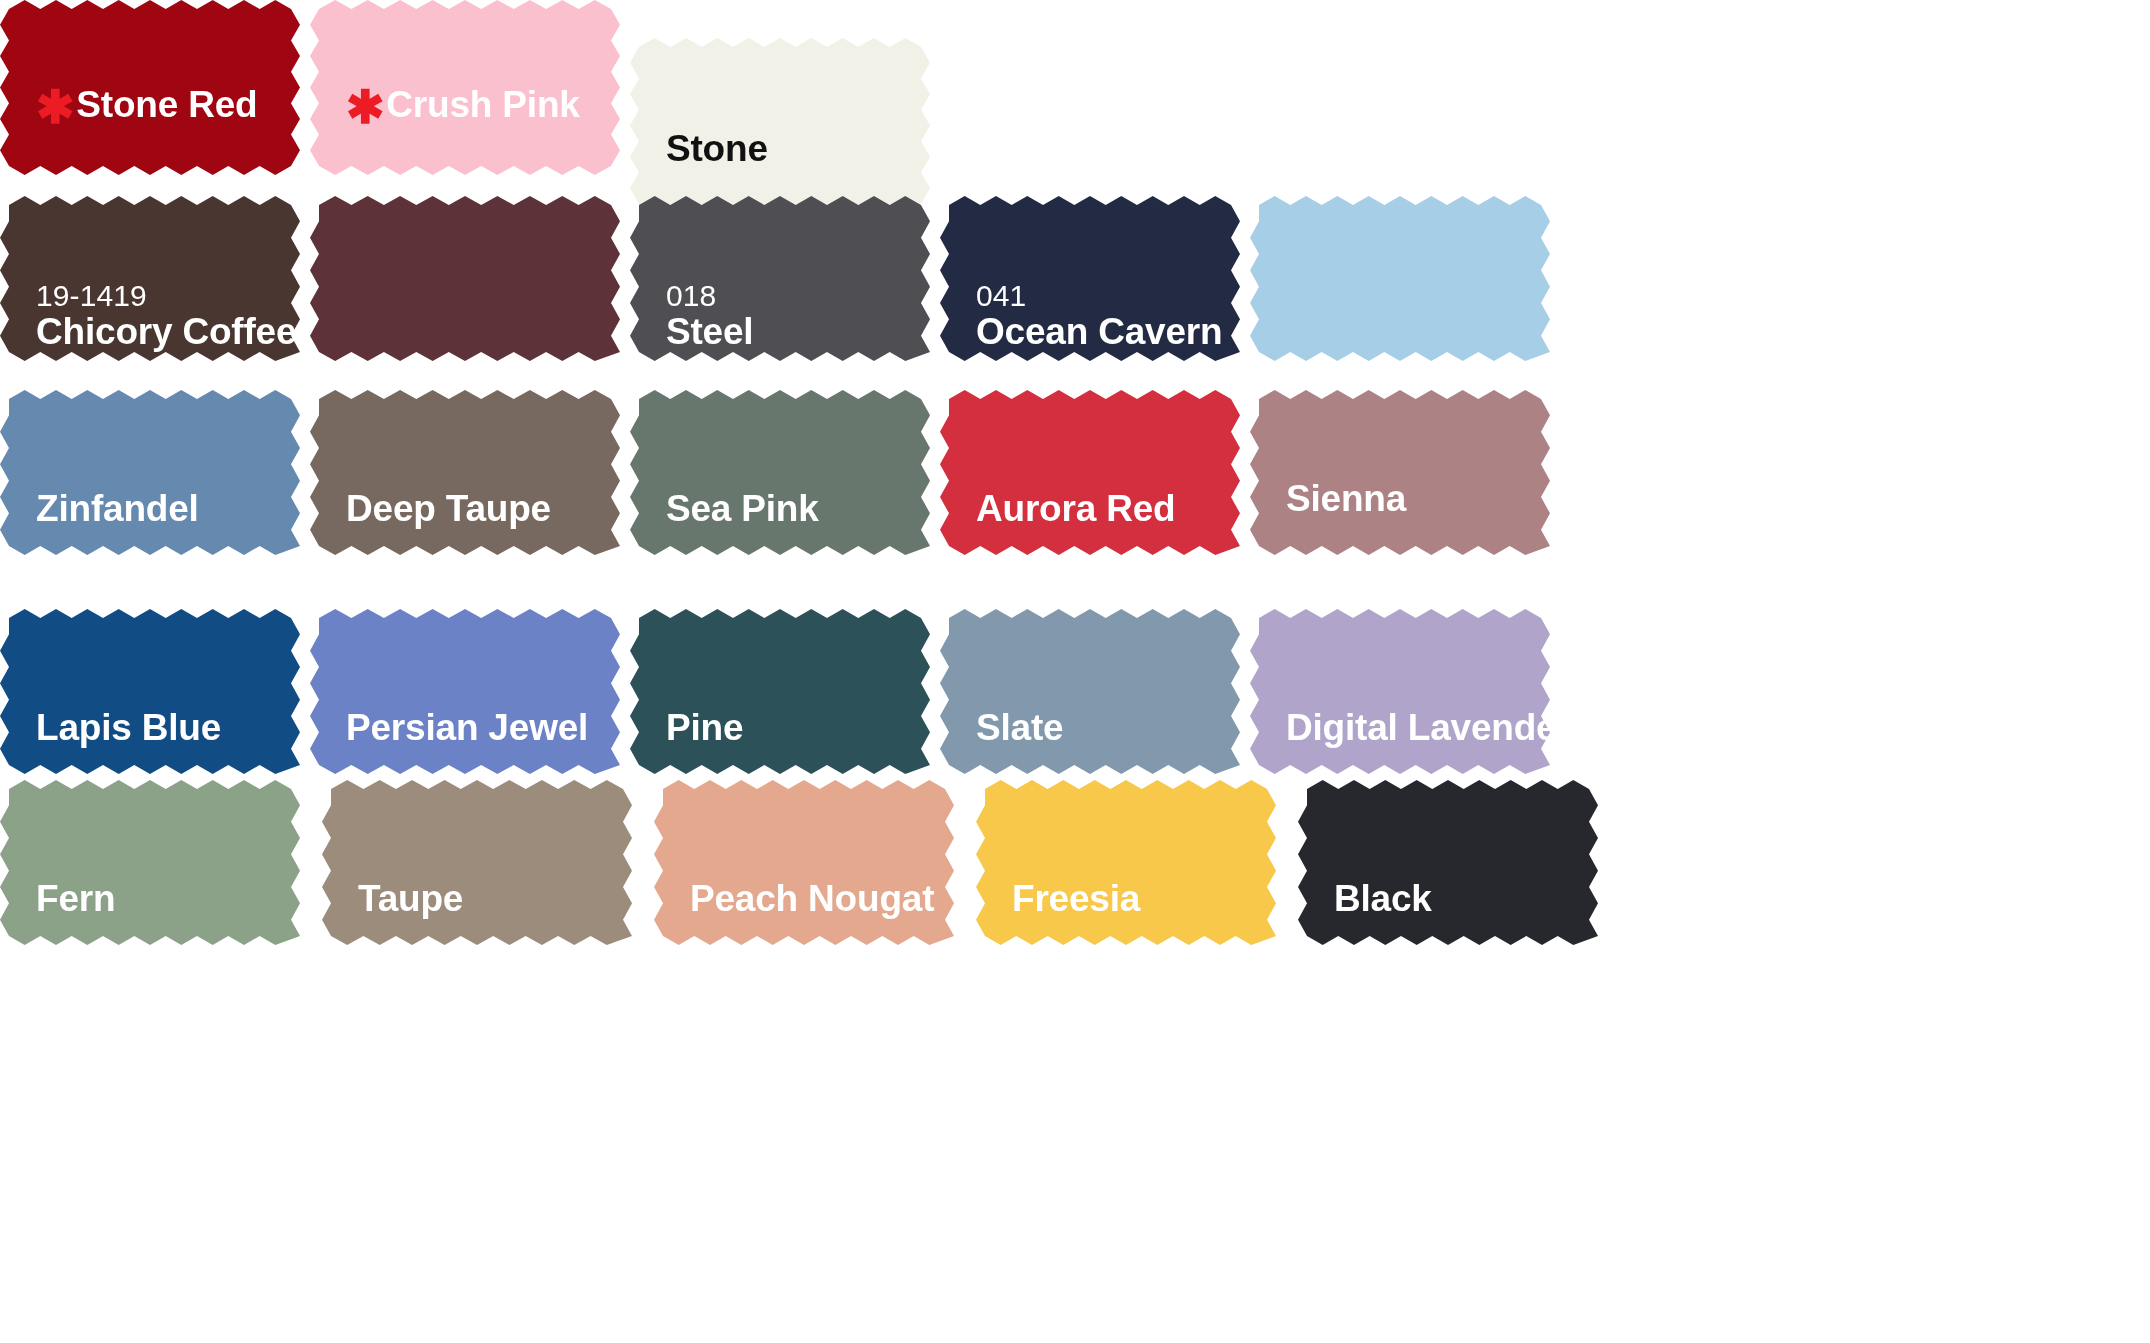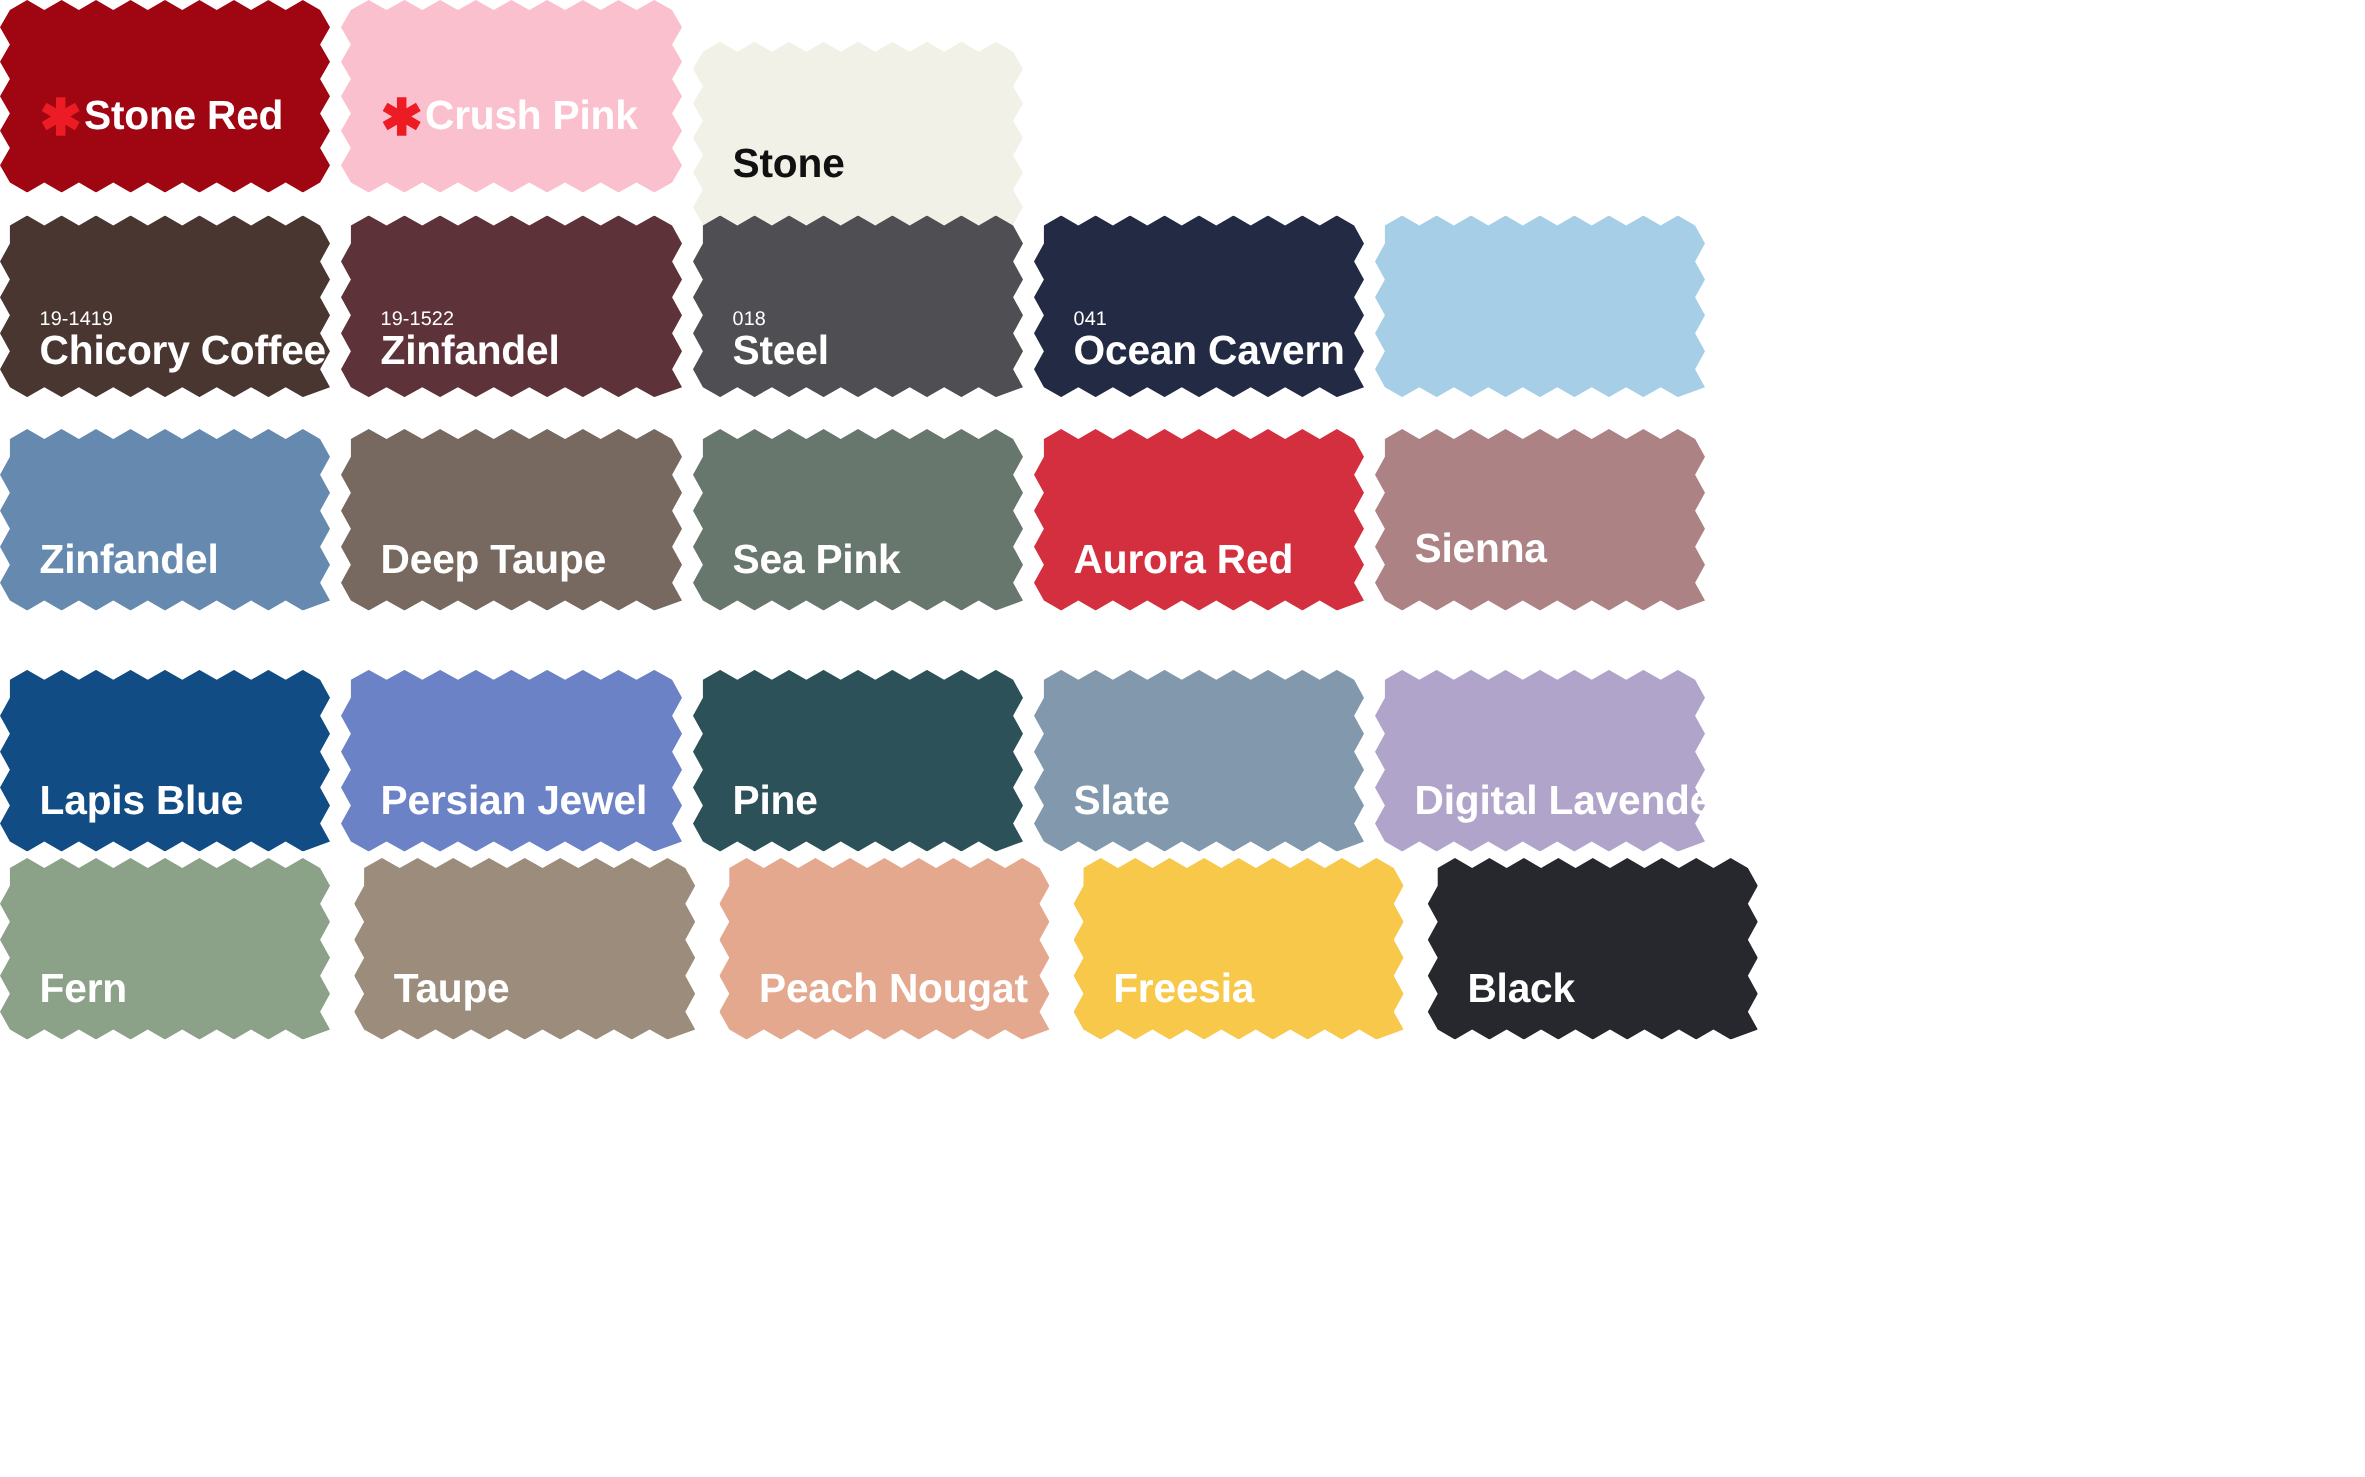--- a/index.html
+++ b/index.html
@@ -40,21 +40,21 @@
   }
   .swatch-label {
     position: absolute;
     left: 36px;
     right: 10px;
     z-index: 3;
     pointer-events: none;
   }
   .code {
     display: block;
-    font-size: 18px;
+    font-size: 30px;
     font-weight: 400;
     line-height: 1.06;
     letter-spacing: 0.1px;
     margin-bottom: 1px;
   }
   .name {
     display: block;
     font-size: 37px;
     font-weight: 700;
     line-height: 1.04;
@@ -109,24 +109,20 @@
         </svg>
         <div class="swatch-label" style="top: 84px; color: rgb(255, 255, 255);">
           <span class="code">19-1419</span>
           <span class="name"><span>Chicory Coffee</span></span>
         </div>
       </div>
       <div class="swatch" style="width: 310px; height: 165px; margin-right: 10px;">
         <svg class="swatch-shape" viewBox="0 0 310 165" preserveAspectRatio="none">
           <path d="M9.0,9.0 L25.2,0.0 L41.4,9.0 L57.7,0.0 L73.9,9.0 L90.1,0.0 L106.3,9.0 L122.6,0.0 L138.8,9.0 L155.0,0.0 L171.2,9.0 L187.4,0.0 L203.7,9.0 L219.9,0.0 L236.1,9.0 L252.3,0.0 L268.6,9.0 L284.8,0.0 L301.0,9.0 L310.0,25.3 L301.0,41.7 L310.0,58.0 L301.0,74.3 L310.0,90.7 L301.0,107.0 L310.0,123.3 L301.0,139.7 L310.0,156.0 L284.8,165.0 L268.6,156.0 L252.3,165.0 L236.1,156.0 L219.9,165.0 L203.7,156.0 L187.4,165.0 L171.2,156.0 L155.0,165.0 L138.8,156.0 L122.6,165.0 L106.3,156.0 L90.1,165.0 L73.9,156.0 L57.7,165.0 L41.4,156.0 L25.2,165.0 L9.0,156.0 L0.0,139.7 L9.0,123.3 L0.0,107.0 L9.0,90.7 L0.0,74.3 L9.0,58.0 L0.0,41.7 L9.0,25.3 Z" fill="#5E3239"></path>
         </svg>
-        <div class="swatch-label" style="top: 84px; color: rgb(255, 255, 255);">
-          <span class="code">19-1522</span>
-          <span class="name"><span>Zinfandel</span></span>
-        </div>
       </div>
       <div class="swatch" style="width: 300px; height: 165px; margin-right: 10px;">
         <svg class="swatch-shape" viewBox="0 0 300 165" preserveAspectRatio="none">
           <path d="M9.0,9.0 L24.7,0.0 L40.3,9.0 L56.0,0.0 L71.7,9.0 L87.3,0.0 L103.0,9.0 L118.7,0.0 L134.3,9.0 L150.0,0.0 L165.7,9.0 L181.3,0.0 L197.0,9.0 L212.7,0.0 L228.3,9.0 L244.0,0.0 L259.7,9.0 L275.3,0.0 L291.0,9.0 L300.0,25.3 L291.0,41.7 L300.0,58.0 L291.0,74.3 L300.0,90.7 L291.0,107.0 L300.0,123.3 L291.0,139.7 L300.0,156.0 L275.3,165.0 L259.7,156.0 L244.0,165.0 L228.3,156.0 L212.7,165.0 L197.0,156.0 L181.3,165.0 L165.7,156.0 L150.0,165.0 L134.3,156.0 L118.7,165.0 L103.0,156.0 L87.3,165.0 L71.7,156.0 L56.0,165.0 L40.3,156.0 L24.7,165.0 L9.0,156.0 L0.0,139.7 L9.0,123.3 L0.0,107.0 L9.0,90.7 L0.0,74.3 L9.0,58.0 L0.0,41.7 L9.0,25.3 Z" fill="#4F4E52"></path>
         </svg>
         <div class="swatch-label" style="top: 84px; color: rgb(255, 255, 255);">
           <span class="code">018</span>
           <span class="name"><span>Steel</span></span>
         </div>
       </div>

